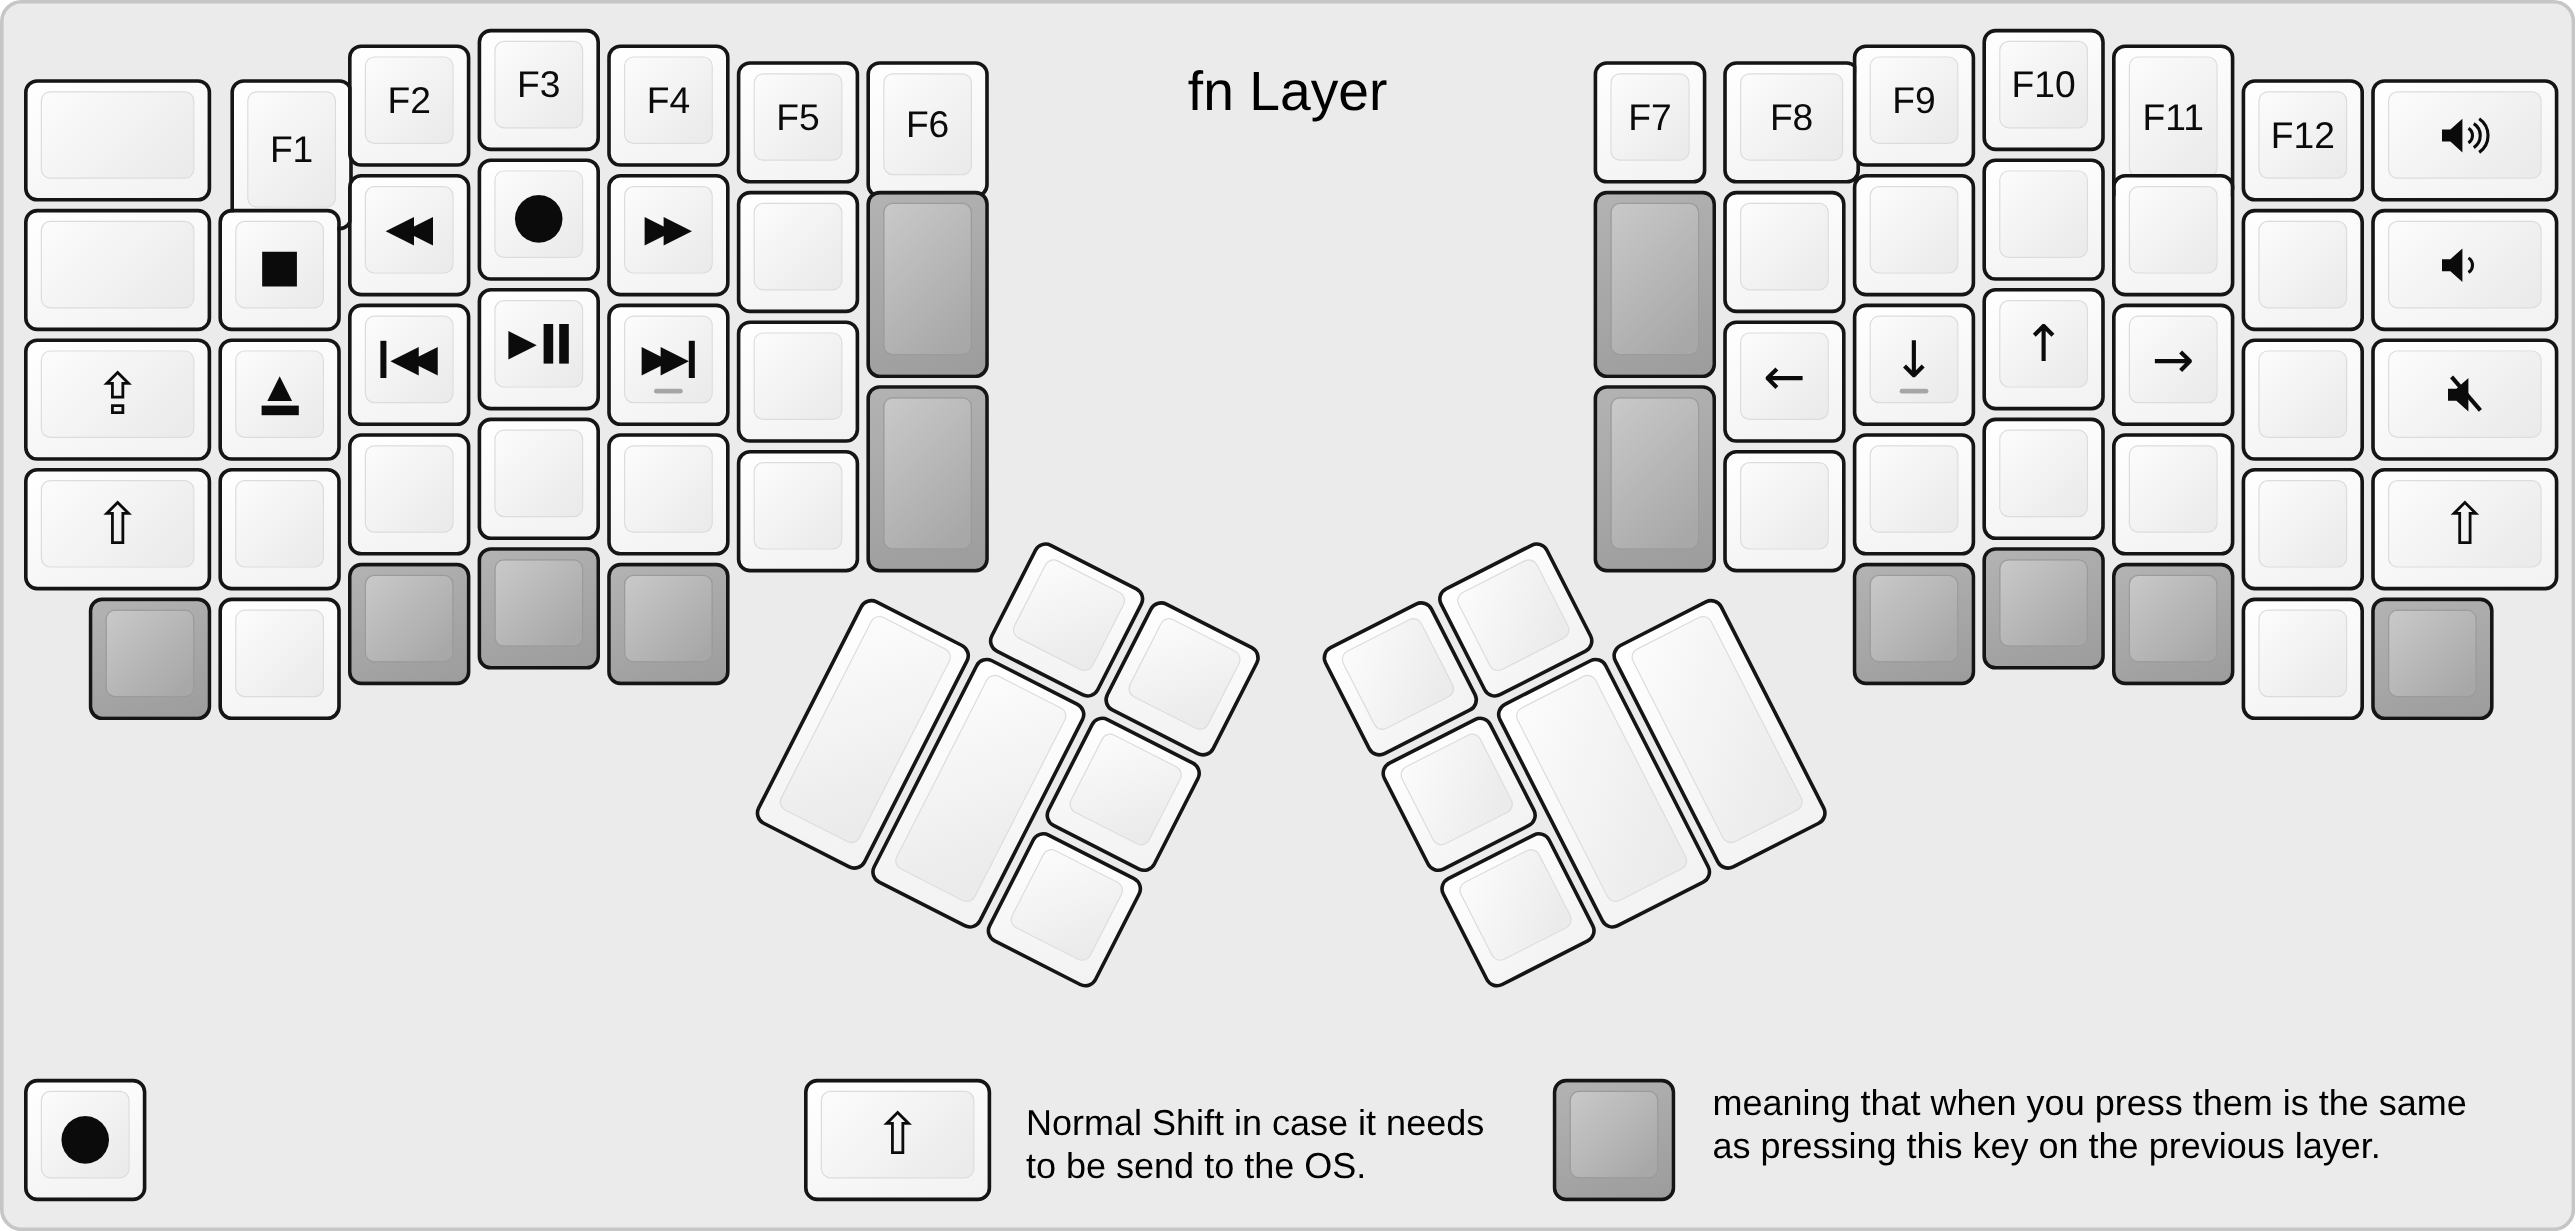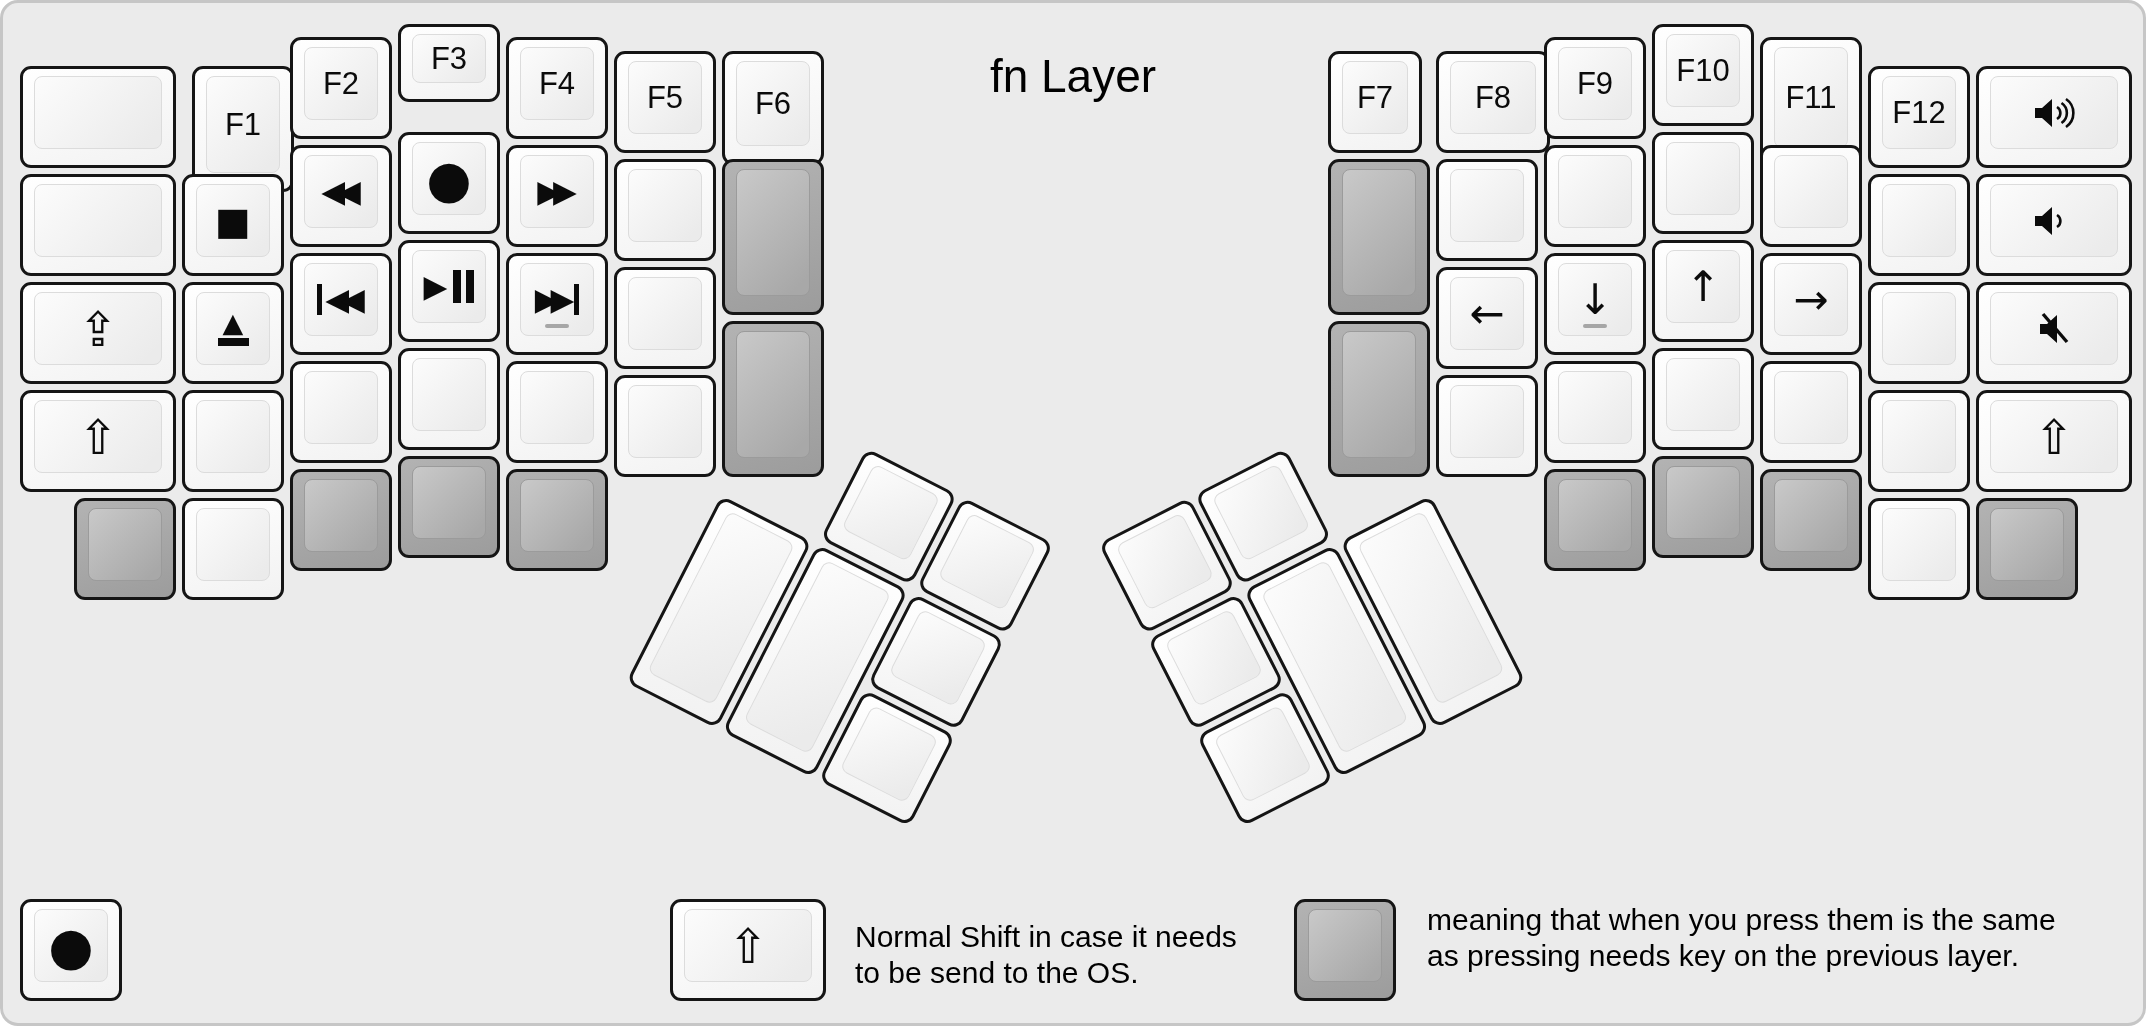--- a/index.html
+++ b/index.html
@@ -130,21 +130,21 @@
             <span class="tris" style="margin-left: 3px;">◀◀</span>
           </span>
         </div>
       </div>
       <div class="key white" style="left: 287px; top: 358px; width: 102px; height: 102px;">
         <div class="top"></div>
       </div>
       <div class="key gray" style="left: 287px; top: 466px; width: 102px; height: 102px;">
         <div class="top"></div>
       </div>
-      <div class="key white" style="left: 395px; top: 21px; width: 102px; height: 78px;">
+      <div class="key white" style="left: 395px; top: 21px; width: 102px; height: 102px;">
         <div class="top">
           <span class="lbl-text">F3</span>
         </div>
       </div>
       <div class="key white" style="left: 395px; top: 129px; width: 102px; height: 102px;">
         <div class="top">
           <span class="lbl-sym big">●</span>
         </div>
       </div>
       <div class="key white" style="left: 395px; top: 237px; width: 102px; height: 102px;">
@@ -416,15 +416,15 @@
         <div class="top"></div>
       </div>
     </div>
 
   <div class="leg-text" id="leg-t2">
     <div>Normal Shift in case it needs</div>
     <div>to be send to the OS.</div>
   </div>
   <div class="leg-text" id="leg-t3">
     <div>meaning that when you press them is the same</div>
-    <div>as pressing needs key on the previous layer.</div>
+    <div>as pressing this key on the previous layer.</div>
   </div>
 </div>
 
 </body></html>

